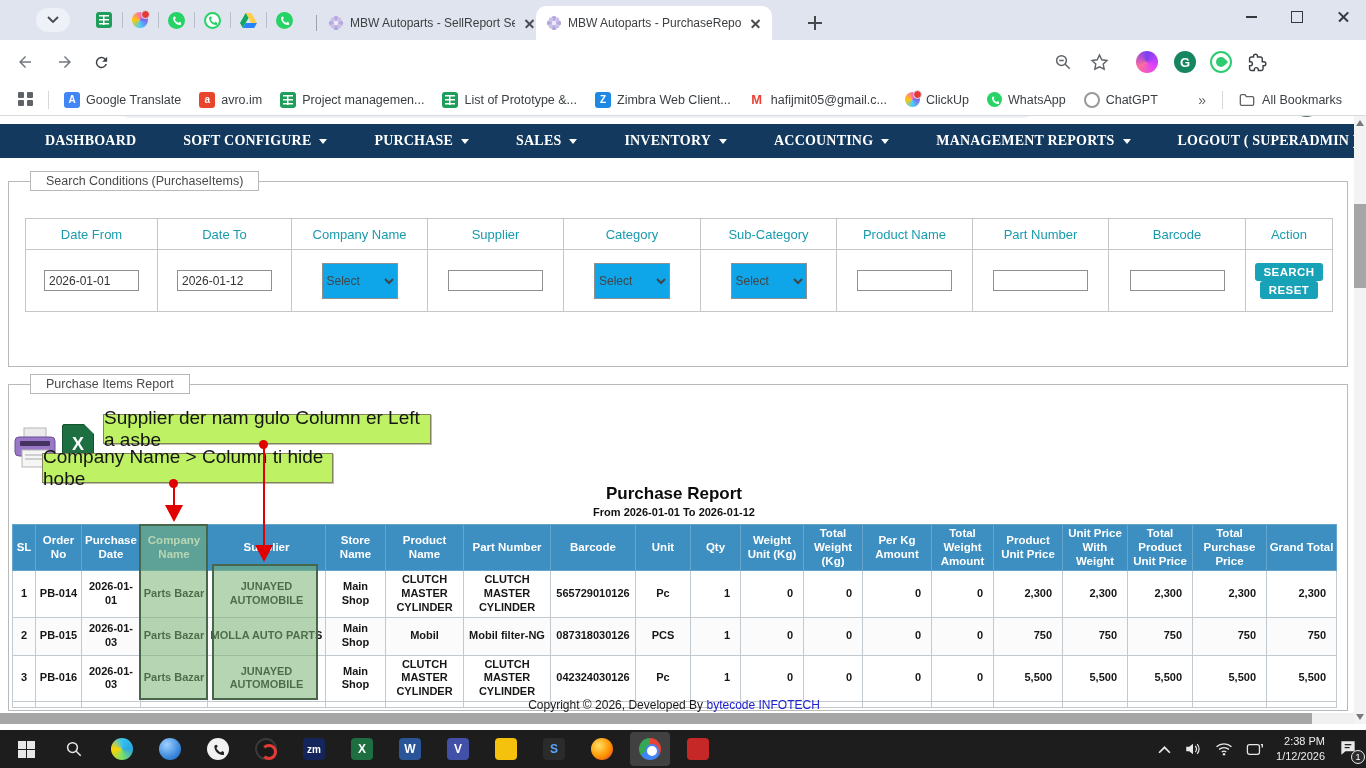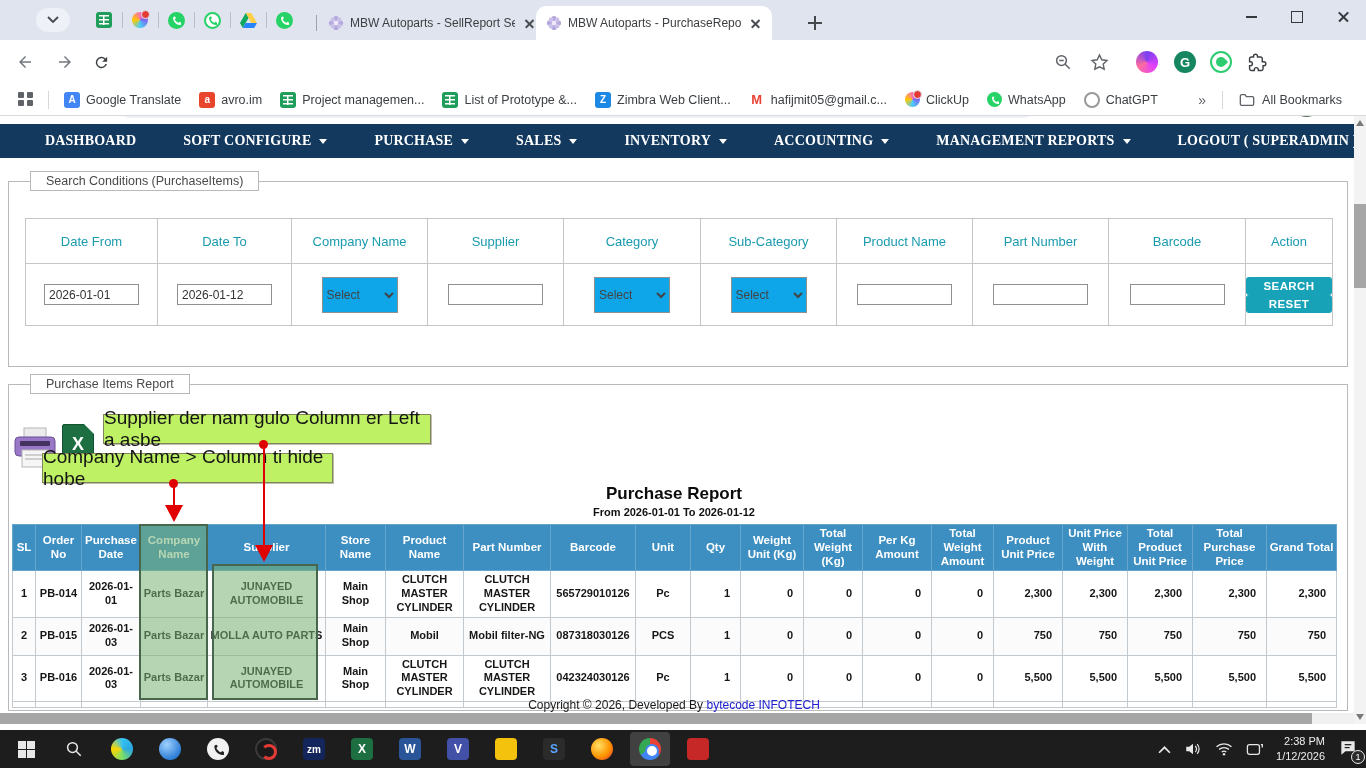--- a/index.html
+++ b/index.html
@@ -76,25 +76,25 @@
 
   
   .fs{position:absolute;border:1px solid #b9b9b9;background:#fff;}
   .fs-legend{position:absolute;top:-11px;left:21px;background:#fff;border:1px solid #b9b9b9;padding:2px 15px;font-size:12.5px;color:#4a4a4a;z-index:2;}
   #fs-search{left:8px;top:181px;width:1340px;height:186px;}
   #fs-report{left:8px;top:384px;width:1340px;height:327px;}
 
   
   .sc-table{position:absolute;left:16px;top:36px;width:1307px;border-collapse:collapse;table-layout:fixed;}
   .sc-table th,.sc-table td{border:1px solid #c6c6c6;}
-  .sc-table th{height:45px;font-size:13px;font-weight:normal;color:#1a9bad;text-align:center;}
+  .sc-table th{height:31px;font-size:13px;font-weight:normal;color:#1a9bad;text-align:center;}
   .sc-table td{height:62px;text-align:center;vertical-align:middle;}
   .sc-input{width:95px;height:21px;border:1px solid #8f8f8f;font-size:12px;padding:0 4px;color:#333;font-family:"Liberation Sans",sans-serif;}
   .sc-select{width:76px;height:36px;border:1px solid #8f8f8f;font-size:12px;color:#444;background:#0ea5e9;font-family:"Liberation Sans",sans-serif;}
-  .action-cell{display:flex;flex-direction:column;gap:0;}
+  .action-cell{display:flex;flex-direction:column;align-items:center;gap:0;}
   .btn-teal{background:#17a2b8;color:#fff;border:none;border-radius:3px;font-size:11.5px;font-weight:bold;padding:3px 9px;letter-spacing:.4px;font-family:"Liberation Sans",sans-serif;}
 
   
   .printer-icon{position:absolute;left:12px;top:426px;}
   .excel-icon{position:absolute;left:62px;top:424px;width:32px;height:42px;background:#1d6f42;border-radius:2px;border:1px solid #145232;}
   .excel-fold{position:absolute;right:-1px;top:-1px;width:0;height:0;border-top:10px solid #fff;border-left:10px solid transparent;}
   .excel-x{position:absolute;left:0;top:9px;width:100%;text-align:center;color:#fff;font-weight:bold;font-size:18px;}
 
   
   .note{position:absolute;background:#bef264;border:1px solid #83835c;box-shadow:1px 1px 0 rgba(110,110,70,.45);font-size:19px;color:#151515;display:flex;align-items:center;justify-content:center;z-index:30;}

